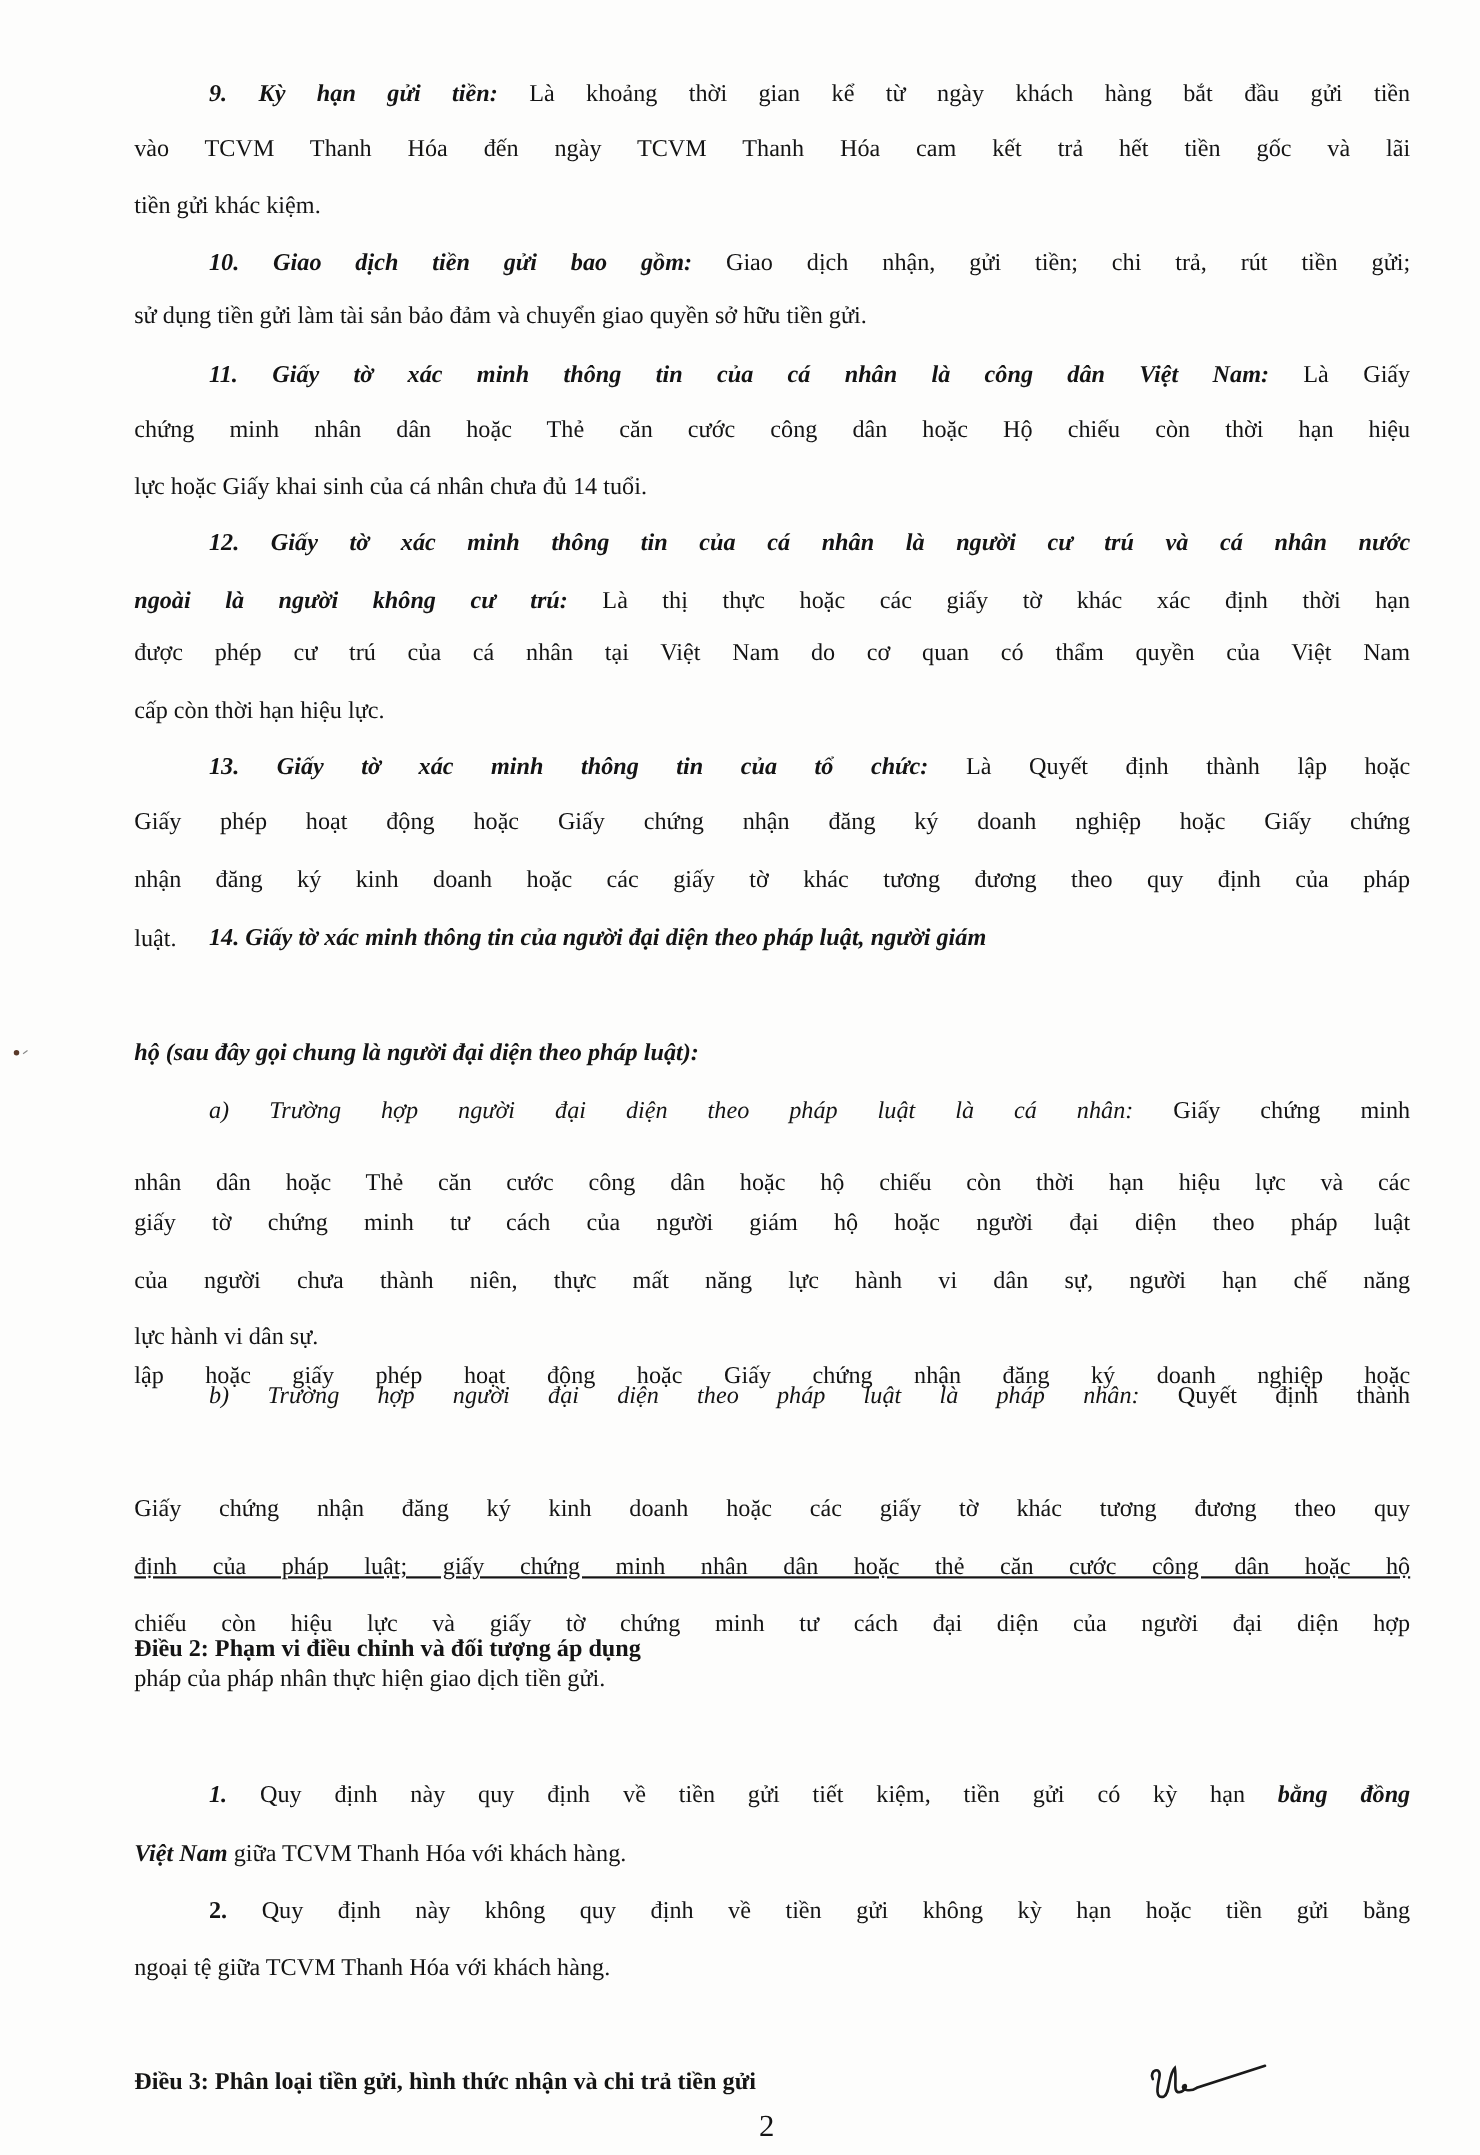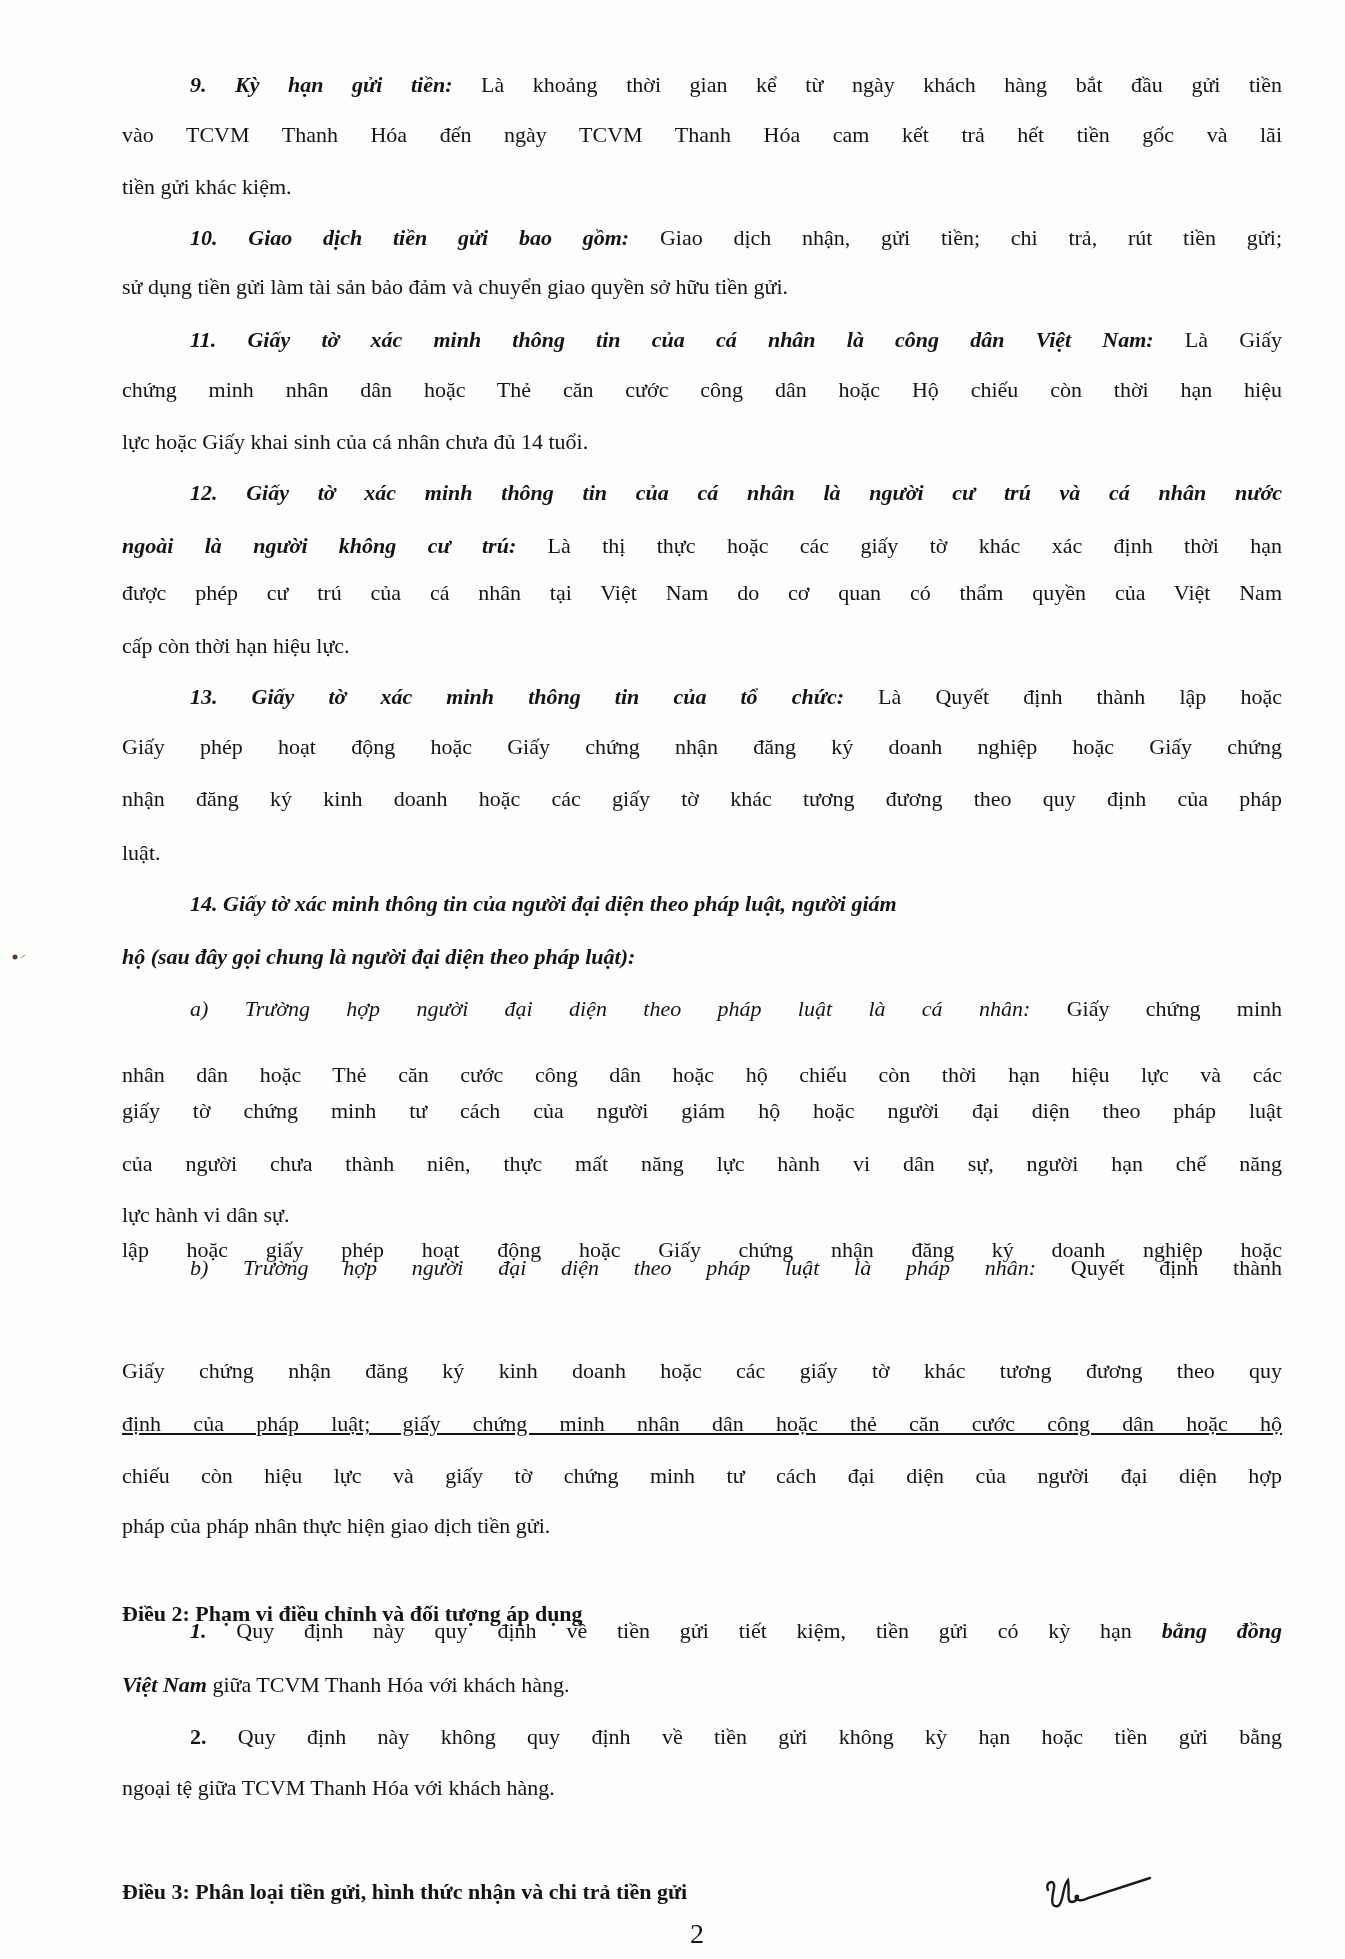--- a/index.html
+++ b/index.html
@@ -39,36 +39,36 @@
       <div class="line" style="top: 372px;"><span>chứng minh nhân dân hoặc Thẻ căn cước công dân hoặc Hộ chiếu còn thời hạn hiệu</span></div>
       <div class="line last" style="top: 424px;"><span>lực hoặc Giấy khai sinh của cá nhân chưa đủ 14 tuổi.</span></div>
       <div class="line ind" style="top: 475px;"><span class="bi">12. Giấy tờ xác minh thông tin của cá nhân là người cư trú và cá nhân nước</span></div>
       <div class="line" style="top: 528px;"><span class="bi">ngoài là người không cư trú:</span><span> Là thị thực hoặc các giấy tờ khác xác định thời hạn</span></div>
       <div class="line" style="top: 575px;"><span>được phép cư trú của cá nhân tại Việt Nam do cơ quan có thẩm quyền của Việt Nam</span></div>
       <div class="line last" style="top: 628px;"><span>cấp còn thời hạn hiệu lực.</span></div>
       <div class="line ind" style="top: 679px;"><span class="bi">13. Giấy tờ xác minh thông tin của tổ chức:</span><span> Là Quyết định thành lập hoặc</span></div>
       <div class="line" style="top: 729px;"><span>Giấy phép hoạt động hoặc Giấy chứng nhận đăng ký doanh nghiệp hoặc Giấy chứng</span></div>
       <div class="line" style="top: 781px;"><span>nhận đăng ký kinh doanh hoặc các giấy tờ khác tương đương theo quy định của pháp</span></div>
       <div class="line last" style="top: 835px;"><span>luật.</span></div>
-      <div class="line ind last" style="top: 886px;"><span class="bi">14. Giấy tờ xác minh thông tin của người đại diện theo pháp luật, người giám</span></div>
+      <div class="line ind last" style="top: 834px;"><span class="bi">14. Giấy tờ xác minh thông tin của người đại diện theo pháp luật, người giám</span></div>
       <div class="line last last" style="top: 939px;"><span class="bi">hộ (sau đây gọi chung là người đại diện theo pháp luật):</span></div>
       <div class="line ind" style="top: 991px;"><span class="it">a) Trường hợp người đại diện theo pháp luật là cá nhân:</span><span> Giấy chứng minh</span></div>
       <div class="line" style="top: 1041px; margin-top: 16px;"><span>nhân dân hoặc Thẻ căn cước công dân hoặc hộ chiếu còn thời hạn hiệu lực và các</span></div>
       <div class="line" style="top: 1093px;"><span>giấy tờ chứng minh tư cách của người giám hộ hoặc người đại diện theo pháp luật</span></div>
       <div class="line" style="top: 1146px;"><span>của người chưa thành niên, thực mất năng lực hành vi dân sự, người hạn chế năng</span></div>
       <div class="line last" style="top: 1197px;"><span>lực hành vi dân sự.</span></div>
       <div class="line ind" style="top: 1250px;"><span class="it">b) Trường hợp người đại diện theo pháp luật là pháp nhân:</span><span> Quyết định thành</span></div>
       <div class="line" style="top: 1232px;"><span>lập hoặc giấy phép hoạt động hoặc Giấy chứng nhận đăng ký doanh nghiệp hoặc</span></div>
       <div class="line" style="top: 1353px;"><span>Giấy chứng nhận đăng ký kinh doanh hoặc các giấy tờ khác tương đương theo quy</span></div>
       <div class="line" style="top: 1406px; text-decoration: underline;"><span>định của pháp luật; giấy chứng minh nhân dân hoặc thẻ căn cước công dân hoặc hộ</span></div>
       <div class="line" style="top: 1458px;"><span>chiếu còn hiệu lực và giấy tờ chứng minh tư cách đại diện của người đại diện hợp</span></div>
       <div class="line last" style="top: 1508px;"><span>pháp của pháp nhân thực hiện giao dịch tiền gửi.</span></div>
     </div>
 
-  <div class="line head" style="top:1596px">Điều 2: Phạm vi điều chỉnh và đối tượng áp dụng</div>
+  <div class="line head" style="top:1480px">Điều 2: Phạm vi điều chỉnh và đối tượng áp dụng</div>
 
   <div class="line ind" style="top:1613px">
     <span class="bi">1.</span><span> Quy định này quy định về tiền gửi tiết kiệm, tiền gửi có kỳ hạn </span><span class="bi">bằng đồng</span>
   </div>
   <div class="line last" style="top:1667px">
     <span class="bi">Việt Nam</span><span> giữa TCVM Thanh Hóa với khách hàng.</span>
   </div>
   <div class="line ind" style="top:1719px">
     <span style="font-weight:bold">2.</span><span> Quy định này không quy định về tiền gửi không kỳ hạn hoặc tiền gửi bằng</span>
   </div>

